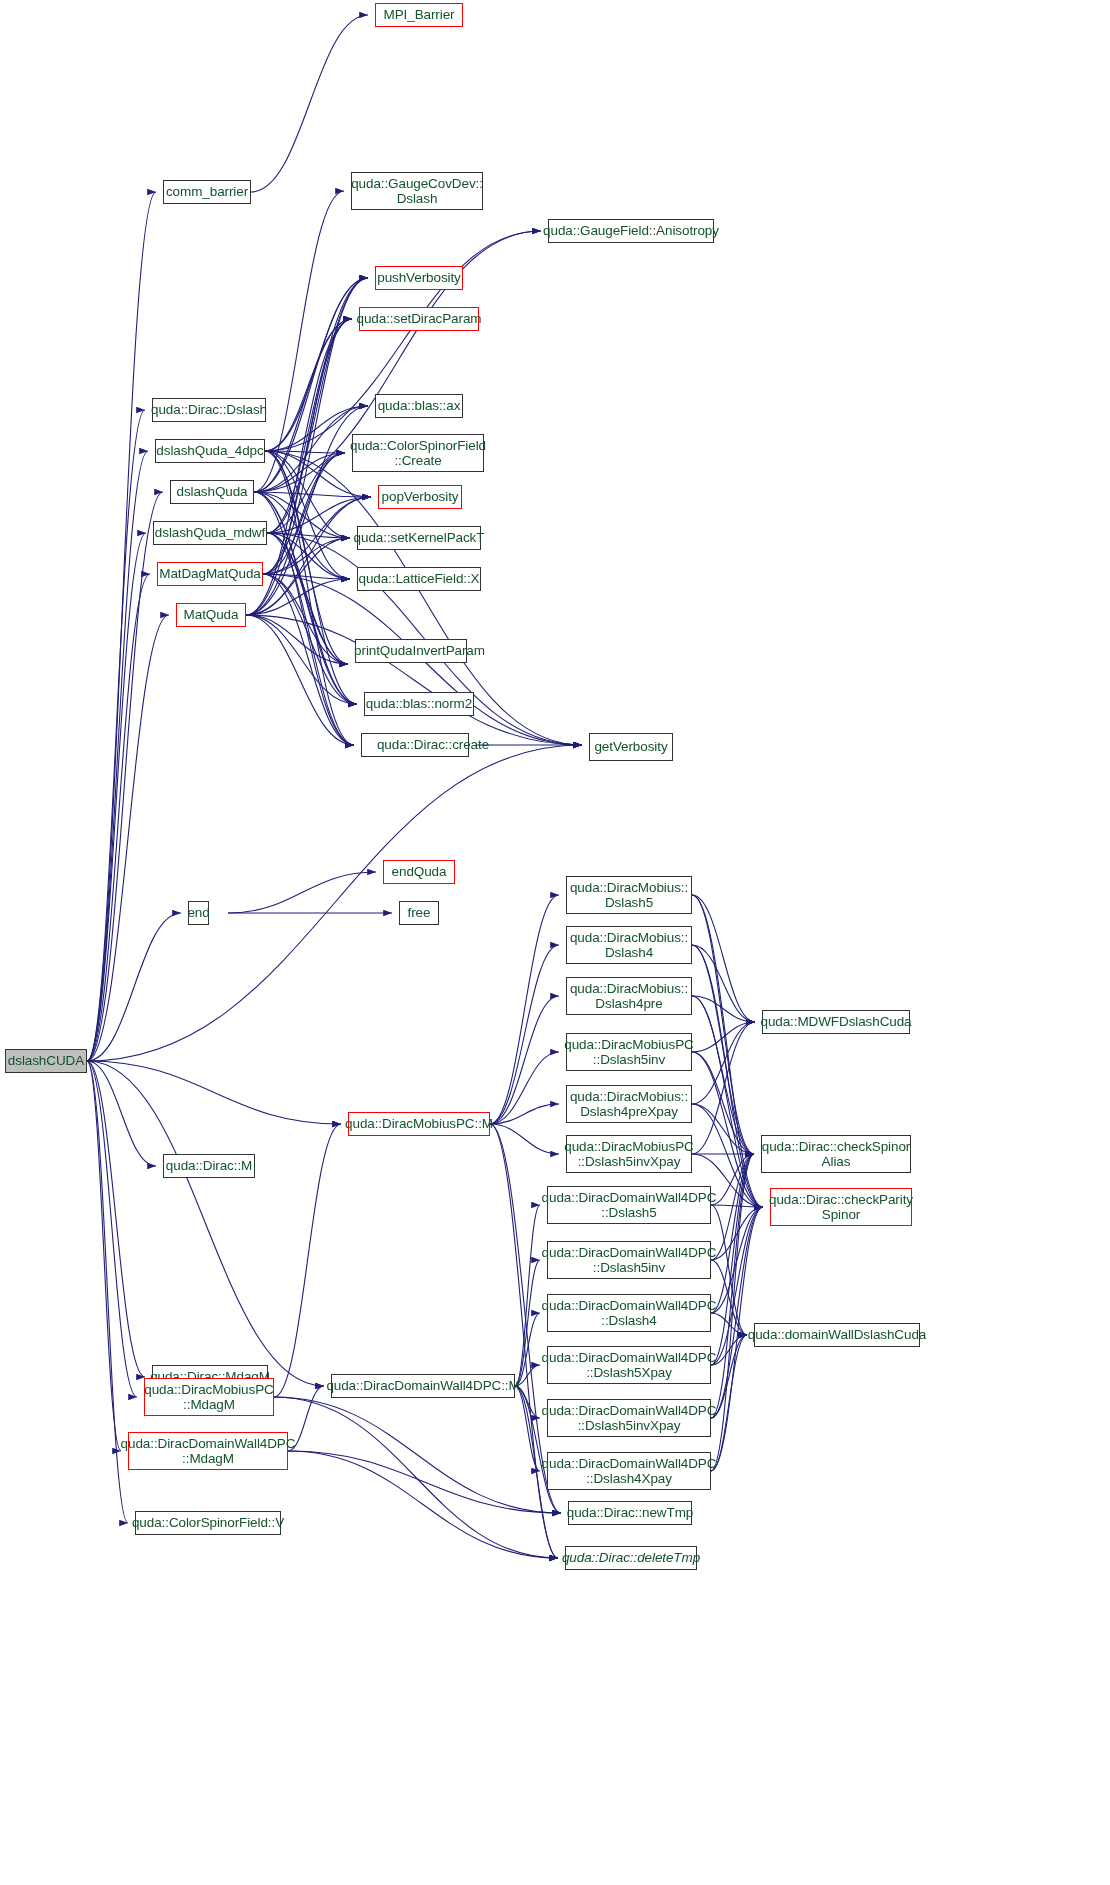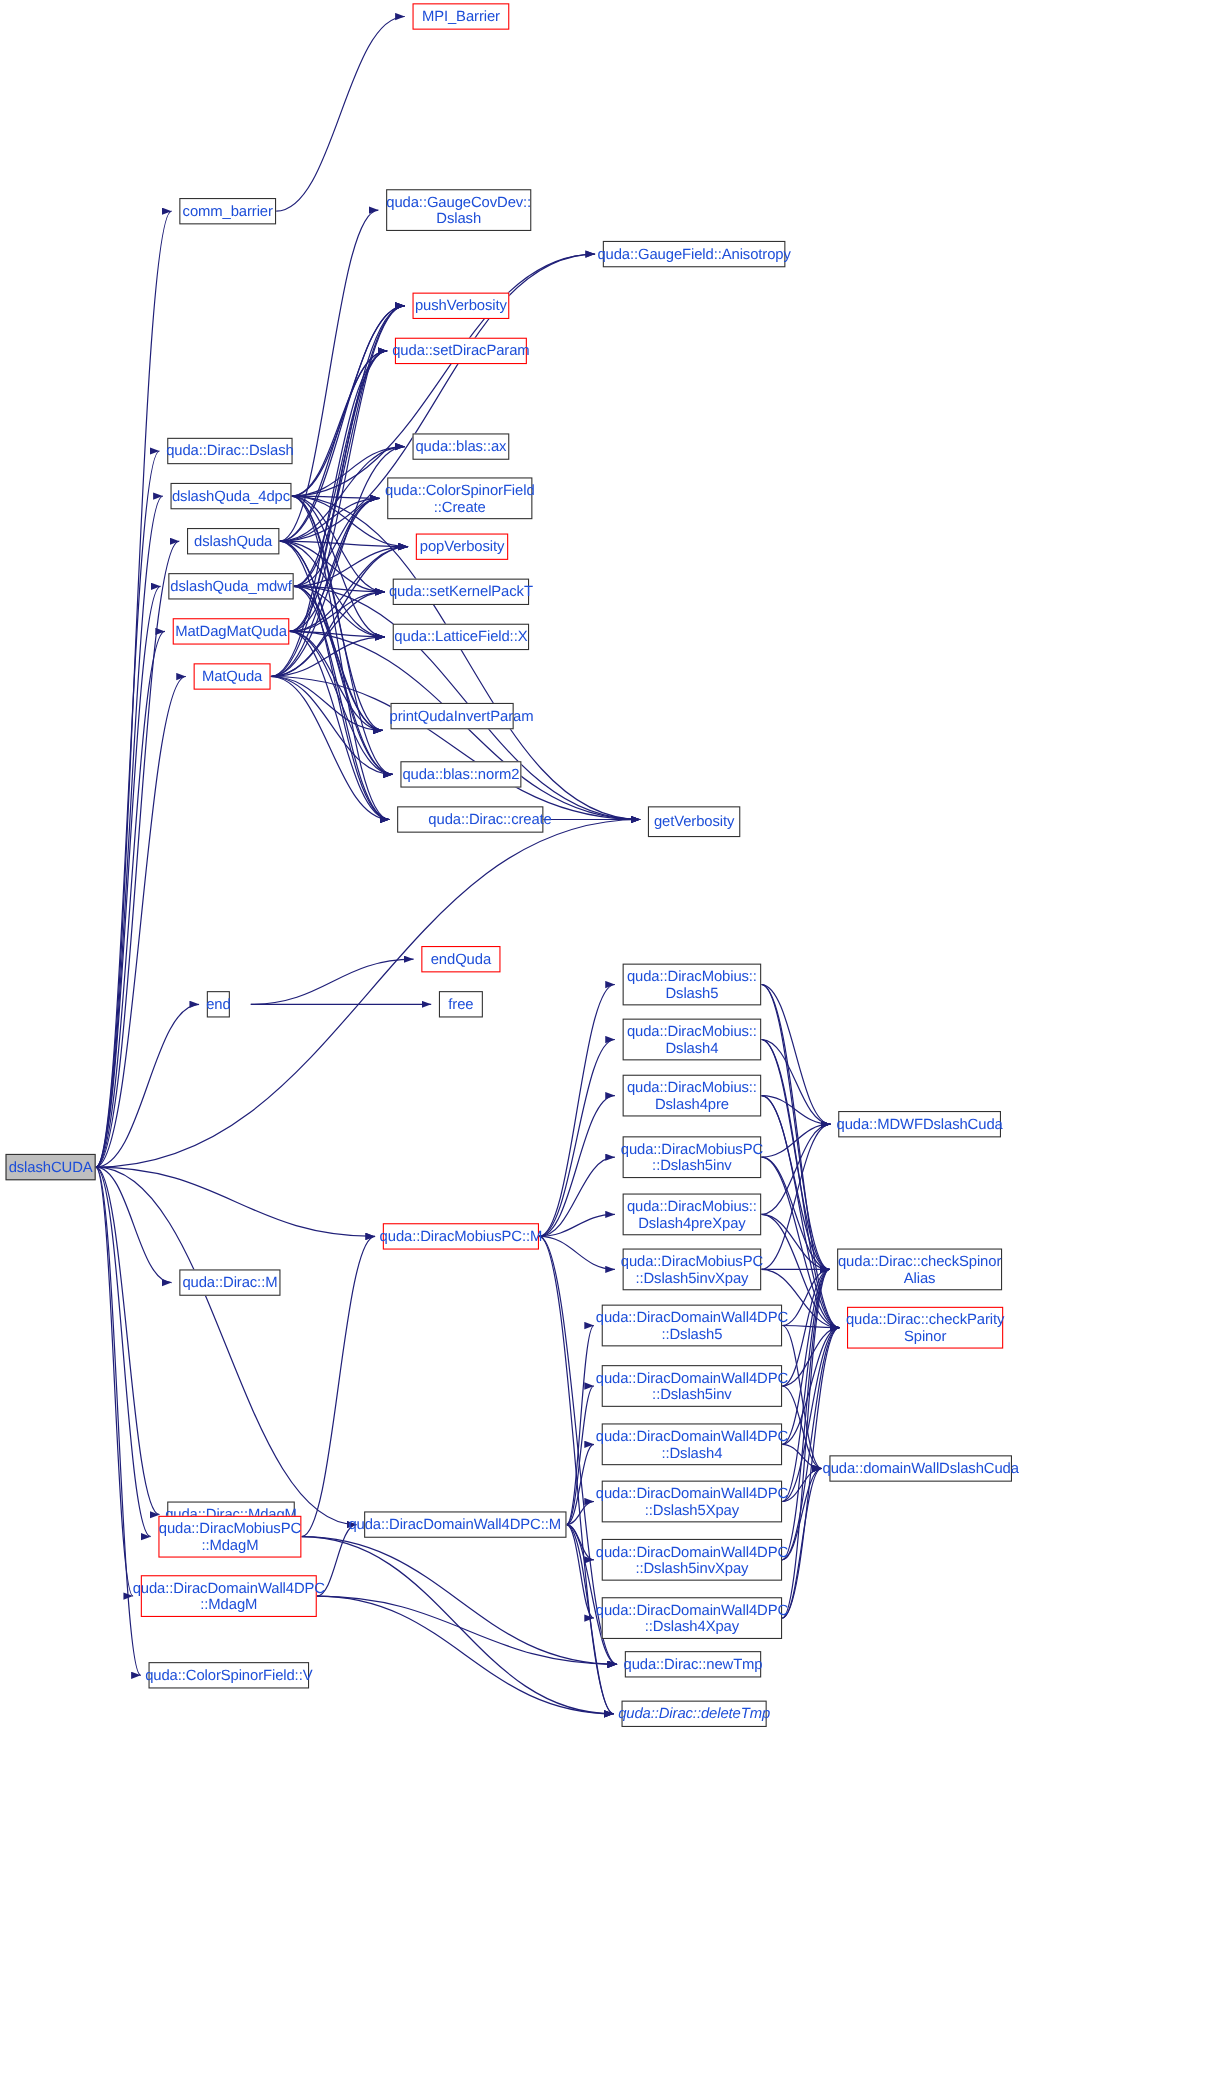--- a/index.html
+++ b/index.html
@@ -1,21 +1,21 @@
 <!DOCTYPE html>
 <html><head>
 <meta charset="utf-8">
 <style>
   html,body{margin:0;padding:0;background:#ffffff;}
   body{font-family:"Liberation Sans", sans-serif;}
   #graph{position:relative;width:1110px;height:1885px;overflow:hidden;background:#fff;}
   #edges{position:absolute;left:0;top:0;width:1110px;height:1885px;pointer-events:none;}
   .node{position:absolute;box-sizing:border-box;background:#ffffff;display:flex;
         align-items:center;justify-content:center;text-align:center;
-        font-size:13.5px;line-height:1.12;color:#1d4ed8;letter-spacing:-0.1px;}
+        font-size:13.5px;line-height:1.12;color:#14532d;letter-spacing:-0.1px;}
   .node.black{border:1px solid #333333;}
   .node.red{border:1px solid #ff0000;}
   .node.root{border:1px solid #333333;background:#bfbfbf;}
   .node span{display:block;padding:0 4px;white-space:pre-line;}
 </style>
 </head>
 <body>
 
 <div id="graph">
   <svg id="edges" viewBox="0 0 1110 1885">
@@ -213,21 +213,21 @@
       </div>
       <div class="node red" style="left: 176px; top: 603px; width: 70px; height: 24px;">
         <span>MatQuda</span>
       </div>
       <div class="node black" style="left: 355px; top: 639px; width: 112px; height: 24px; padding-left: 17px;">
         <span>printQudaInvertParam</span>
       </div>
       <div class="node black" style="left: 364px; top: 692px; width: 110px; height: 24px;">
         <span>quda::blas::norm2</span>
       </div>
-      <div class="node black" style="left: 361px; top: 733px; width: 133px; height: 24px; padding-left: 36px;">
+      <div class="node black" style="left: 361px; top: 733px; width: 108px; height: 24px; padding-left: 36px;">
         <span>quda::Dirac::create</span>
       </div>
       <div class="node black" style="left: 589px; top: 733px; width: 84px; height: 28px;">
         <span>getVerbosity</span>
       </div>
       <div class="node red" style="left: 383px; top: 860px; width: 72px; height: 24px;">
         <span>endQuda</span>
       </div>
       <div class="node black" style="left: 188px; top: 901px; width: 21px; height: 24px;">
         <span>end</span>
@@ -291,21 +291,21 @@
       <div class="node black" style="left: 754px; top: 1323px; width: 166px; height: 24px;">
         <span>quda::domainWallDslashCuda</span>
       </div>
       <div class="node black" style="left: 547px; top: 1346px; width: 164px; height: 38px;">
         <span>quda::DiracDomainWall4DPC
 ::Dslash5Xpay</span>
       </div>
       <div class="node black" style="left: 152px; top: 1365px; width: 116px; height: 24px;">
         <span>quda::Dirac::MdagM</span>
       </div>
-      <div class="node black" style="left: 331px; top: 1374px; width: 184px; height: 24px; justify-content: flex-end;">
+      <div class="node black" style="left: 331px; top: 1374px; width: 184px; height: 24px;">
         <span>quda::DiracDomainWall4DPC::M</span>
       </div>
       <div class="node black" style="left: 547px; top: 1399px; width: 164px; height: 38px;">
         <span>quda::DiracDomainWall4DPC
 ::Dslash5invXpay</span>
       </div>
       <div class="node red" style="left: 144px; top: 1378px; width: 130px; height: 38px;">
         <span>quda::DiracMobiusPC
 ::MdagM</span>
       </div>

